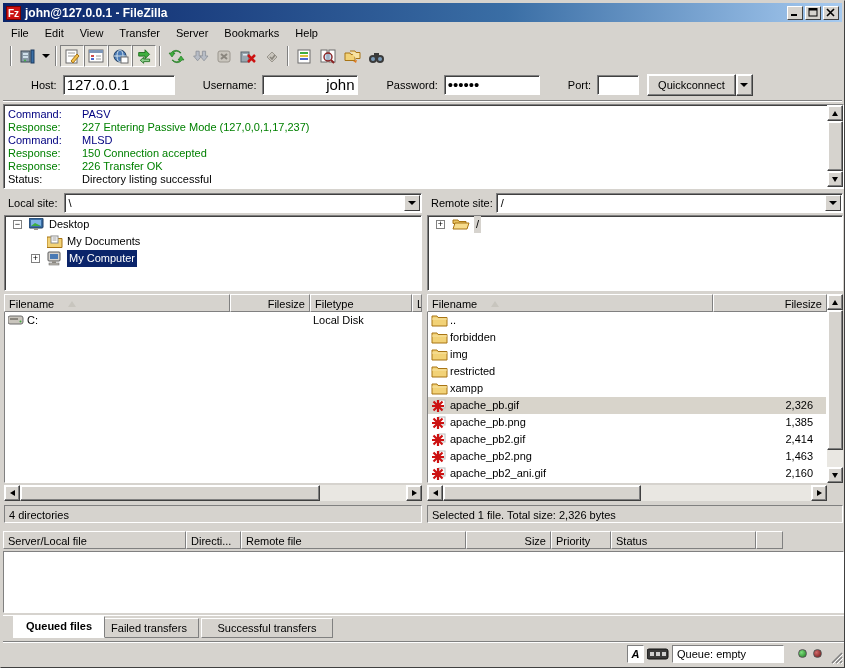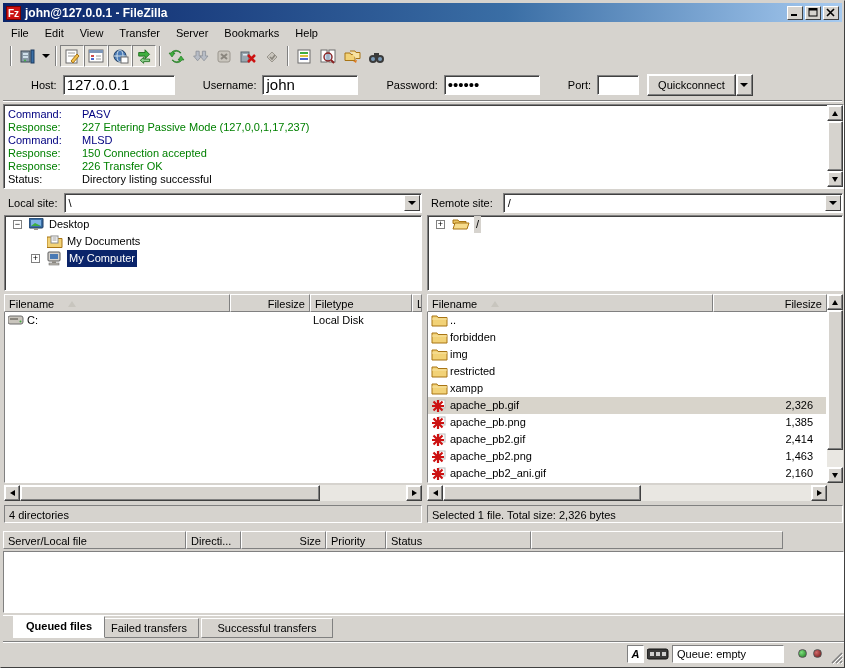--- a/index.html
+++ b/index.html
@@ -256,21 +256,21 @@
         <circle cx="5" cy="11" r="2" fill="#7a9ab8"></circle>
         <circle cx="12" cy="11" r="2" fill="#7a9ab8"></circle>
       </svg>
     </button>
   </div>
 
   <div class="qcbar">
     <label>Host:</label>
     <input class="field" style="width: 112px;" value="127.0.0.1">
     <label>Username:</label>
-    <input class="field" style="width: 96px;" value="john">
+    <input class="field" style="width: 96px; text-align: right;" value="john">
     <label>Password:</label>
     <input class="field" style="width: 96px;" value="••••••">
     <label>Port:</label>
     <input class="field" style="width: 42px;" value="">
     <button class="qcbtn" style="margin-left:8px">Quickconnect</button>
     <button class="qcbtn" style="width:17px;padding:0;display:flex;align-items:center;justify-content:center">
         <span class="arrow-down"></span>
       </button>
   </div>
 
@@ -298,21 +298,21 @@
     <span style="margin-right:6px;margin-left:4px">Local site:</span>
     <div class="combo">
       <span class="cval">\</span>
       <button class="cbtn">
           <span class="arrow-down"></span>
         </button>
     </div>
   </div>
 
   <div class="sitebar" style="left:426px;top:191px;width:416px">
-    <span style="margin-right:10px;margin-left:4px">Remote site:</span>
+    <span style="margin-right:3px;margin-left:4px">Remote site:</span>
     <div class="combo">
       <span class="cval">/</span>
       <button class="cbtn">
           <span class="arrow-down"></span>
         </button>
     </div>
   </div>
 
   <div class="whitepane" style="left:3px;top:214px;width:418px;height:76px">
     <div class="treerow">
@@ -485,20 +485,21 @@
   <button class="sb-btn" style="left:810px;top:484px;width:16px;height:16px">
       <span class="tri-r"></span>
     </button>
 
   <div class="statusline" style="left:3px;top:504px;width:418px">4 directories</div>
   <div class="statusline" style="left:426px;top:504px;width:416px">Selected 1 file. Total size: 2,326 bytes</div>
 
   <div class="qheader">
     <div class="hcell" style="width:183px"><span>Server/Local file</span></div>
     <div class="hcell" style="width:55px"><span>Directi...</span></div>
+    <div class="hcell" style="width:225px"><span>Remote file</span></div>
     <div class="hcell num" style="width:85px"><span>Size</span></div>
     <div class="hcell" style="width:60px"><span>Priority</span></div>
     <div class="hcell" style="width:145px"><span>Status</span></div>
     <div class="hcell" style="flex:1"></div>
   </div>
   <div class="qbody"></div>
 
   <div class="tabstrip">
     <div class="tab active" style="left:10px;width:92px">Queued files</div>
     <div class="tab" style="left:96px;width:100px">Failed transfers</div>

